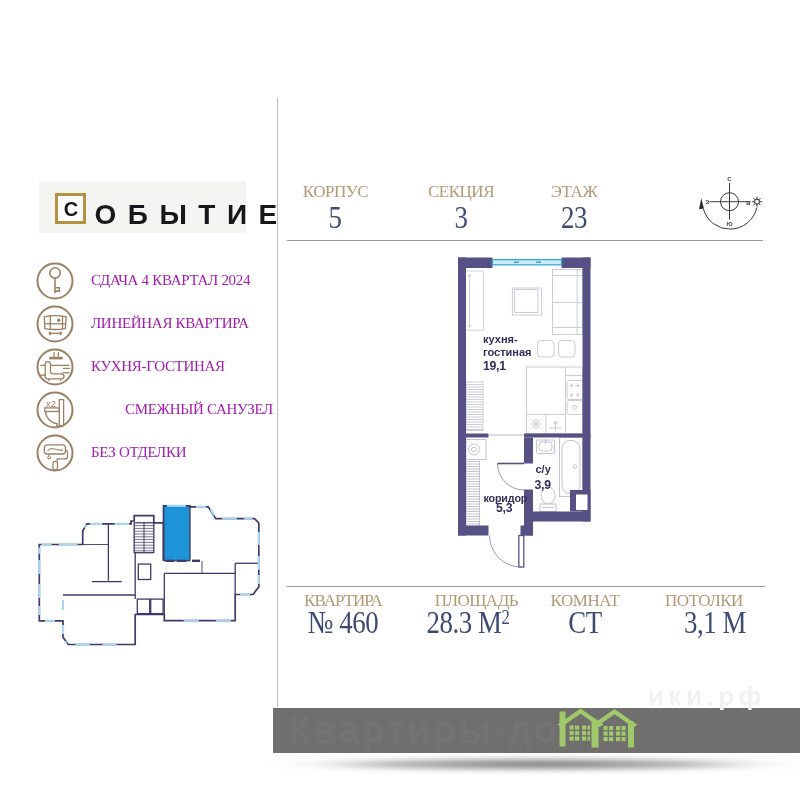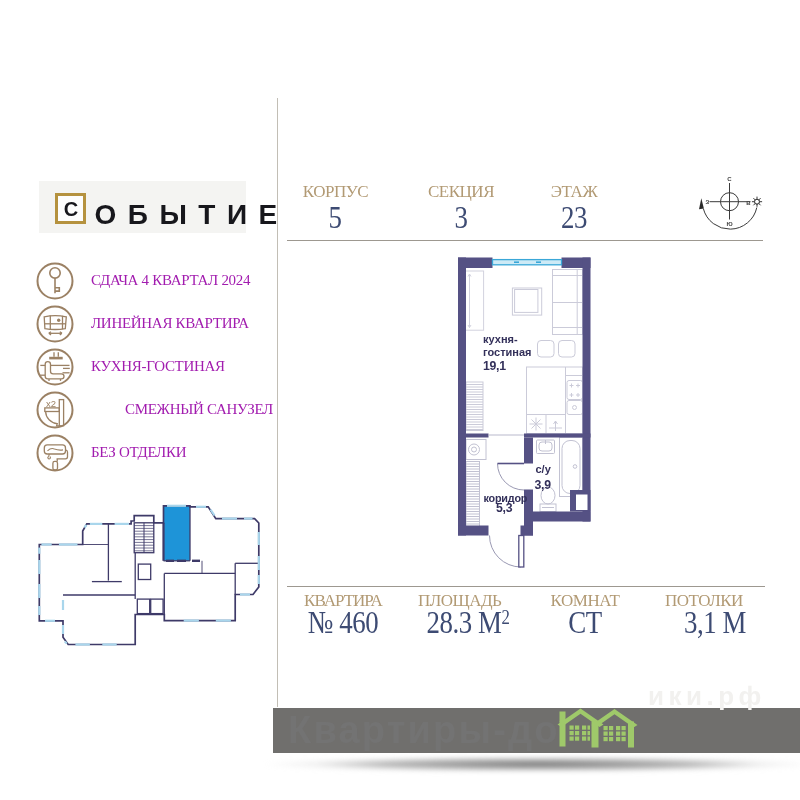--- a/index.html
+++ b/index.html
@@ -352,21 +352,21 @@
     <text x="483.5" y="501.5" font-size="10.8" font-weight="600" letter-spacing="-0.2">коридор</text>
 
     <text x="496" y="511.5" font-size="12.3" font-weight="bold" letter-spacing="-0.3">5,3</text>
   </g>
 </svg>
 
 <div class="abs goldlabel" style="left:293px;top:592px;width:100px;text-align:center;letter-spacing:-1px;">КВАРТИРА</div>
 
 <div class="abs val" style="left:293px;top:606px;width:100px;text-align:center;">№ 460</div>
 
-<div class="abs goldlabel" style="left:418px;top:592px;width:100px;text-align:left;">ПЛОЩАДЬ</div>
+<div class="abs goldlabel" style="left:418px;top:592px;width:100px;text-align:right;">ПЛОЩАДЬ</div>
 
 <div class="abs val" style="left:418px;top:606px;width:100px;text-align:center;">28.3 М<span style="font-size:20px;vertical-align:9px;">2</span></div>
 
 <div class="abs goldlabel" style="left:535px;top:592px;width:100px;text-align:center;">КОМНАТ</div>
 
 <div class="abs val" style="left:535px;top:606px;width:100px;text-align:center;">СТ</div>
 
 <div class="abs goldlabel" style="left:665px;top:592px;width:100px;text-align:left;">ПОТОЛКИ</div>
 
 <div class="abs val" style="left:665px;top:606px;width:100px;text-align:center;">3,1 М</div>

